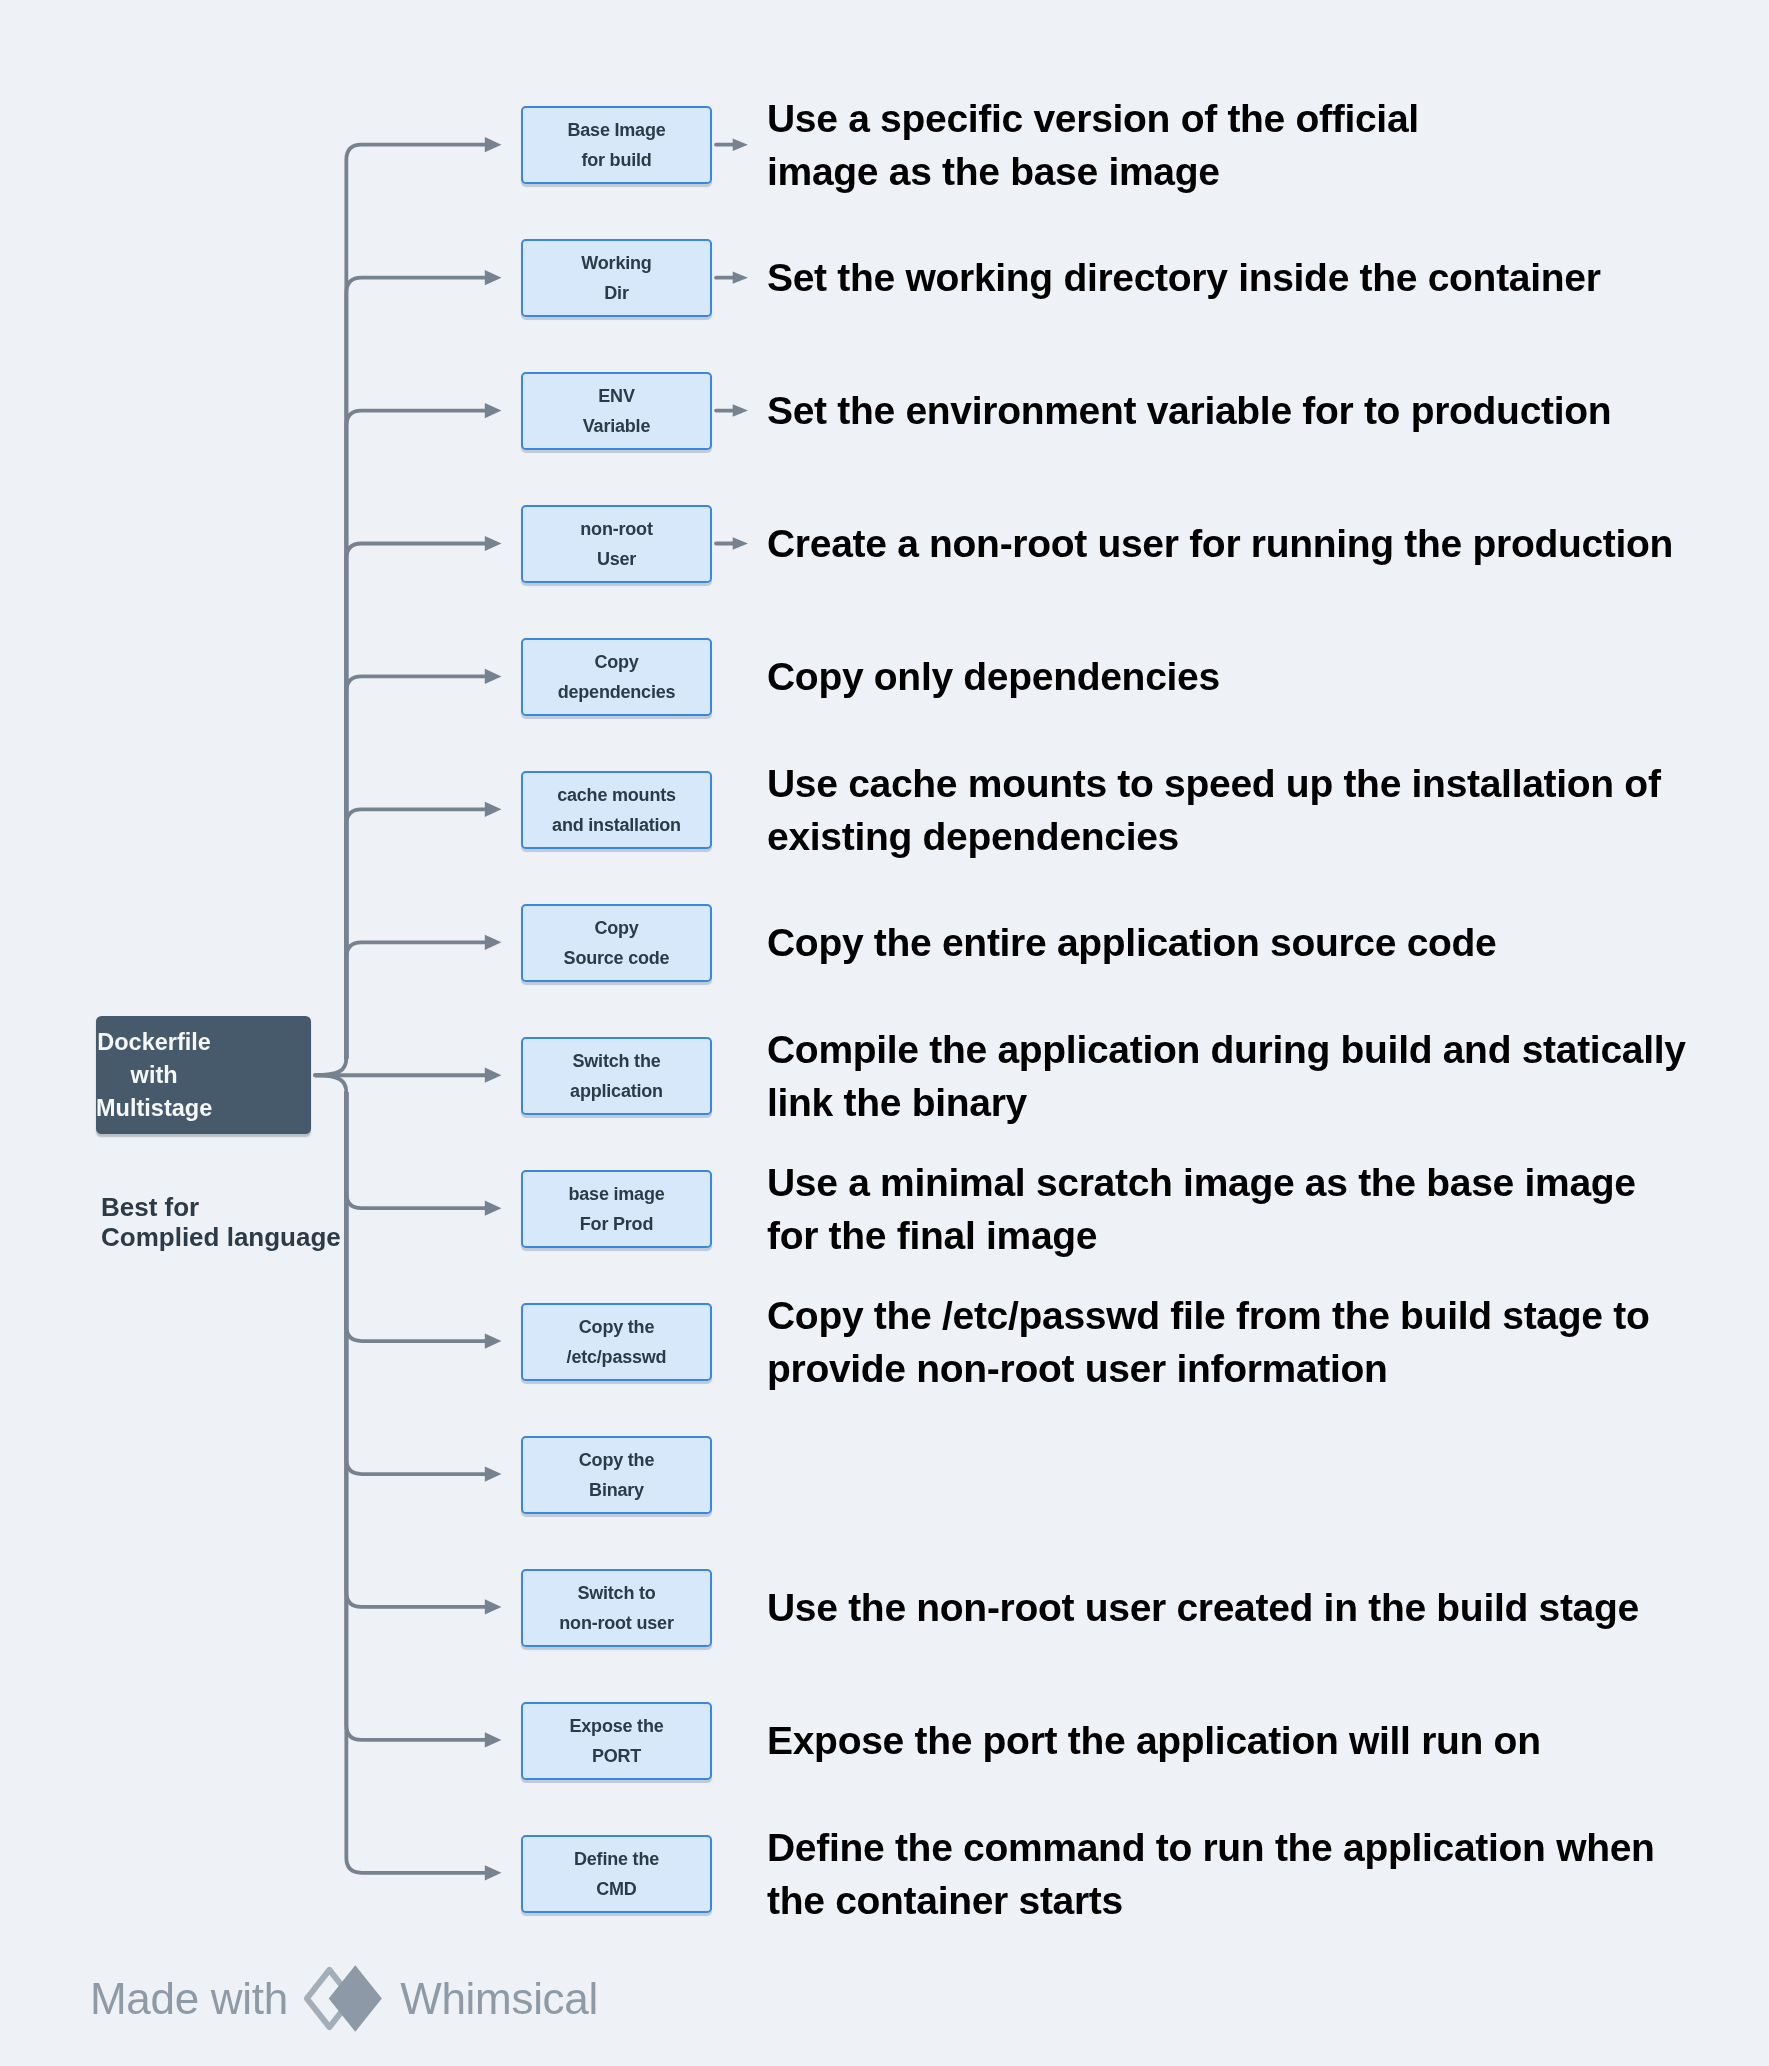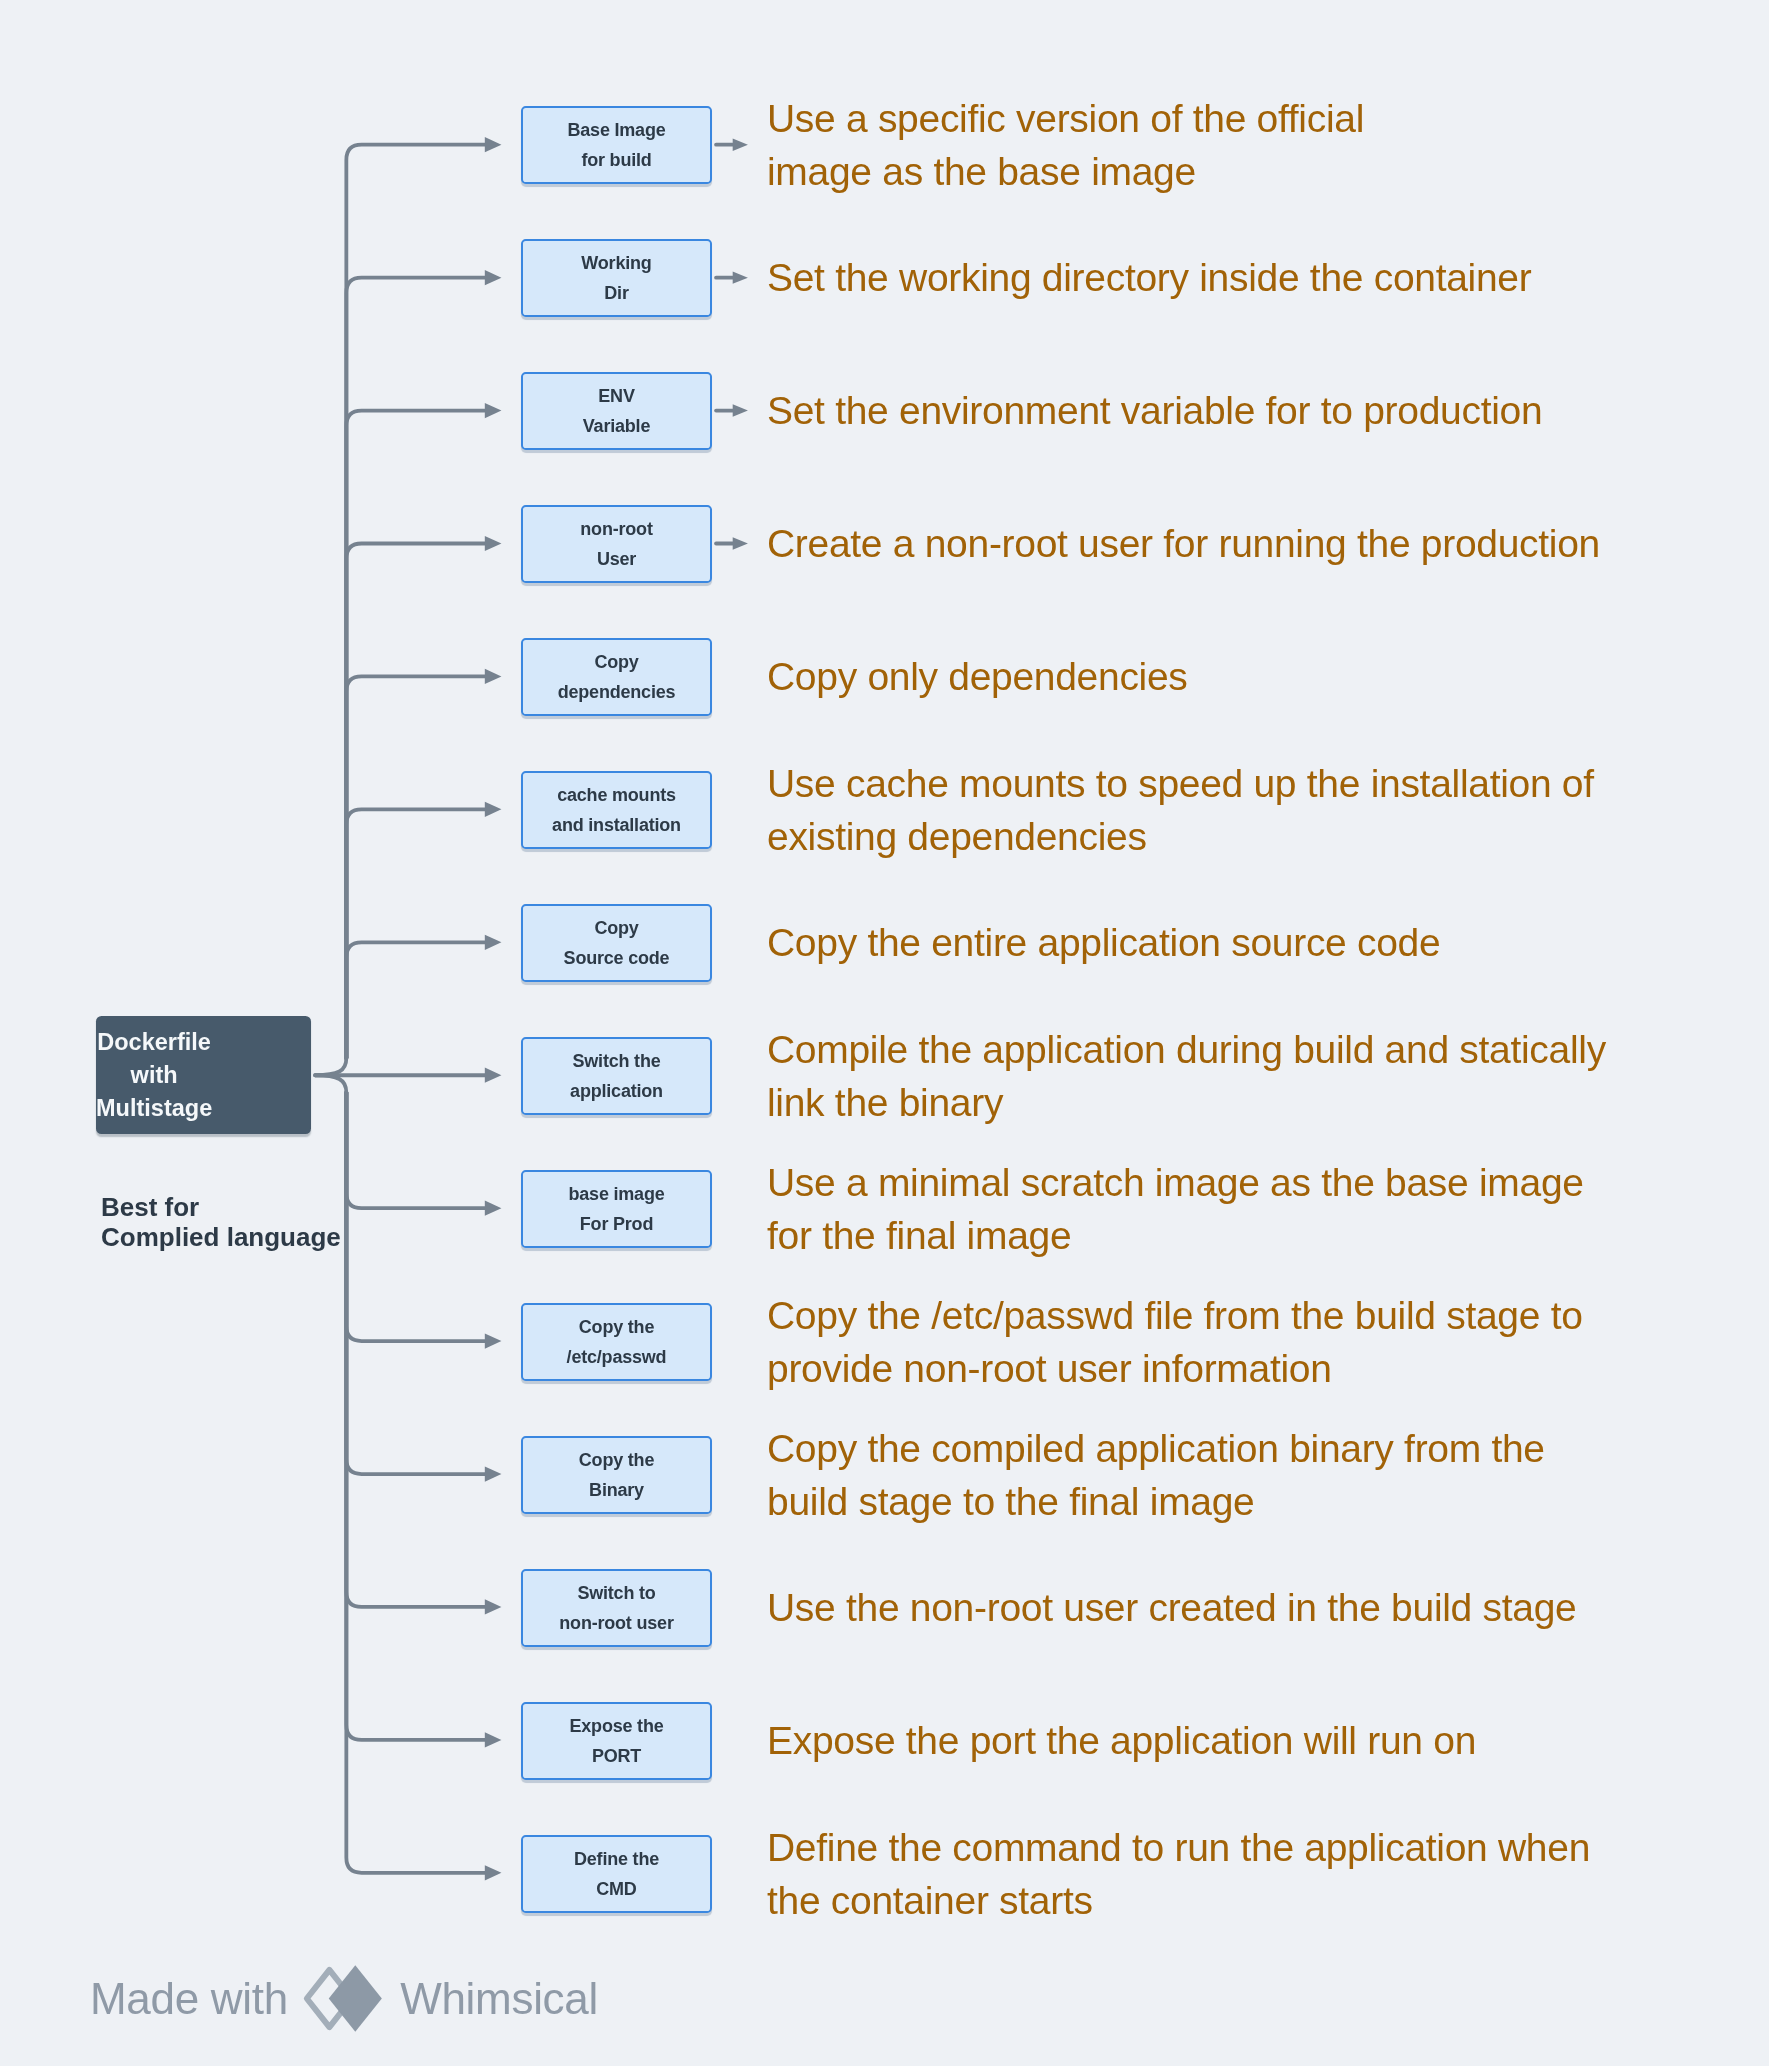--- a/index.html
+++ b/index.html
@@ -22,22 +22,22 @@
   }
   .node-label {
     font-size: 18px; font-weight: bold; line-height: 30px;
     color: #2d3a47; white-space: pre-line; letter-spacing: -0.2px;
   }
   .desc {
     position: absolute; left: 767px; top: 0; height: 111px;
     display: flex; align-items: center;
   }
   .desc span {
-    font-size: 39px; line-height: 53px; font-weight: 400;
-    color: #a16207; white-space: pre-line; letter-spacing: -0.3px;
+    font-size: 39px; line-height: 53px; font-weight: 700;
+    color: #000000; white-space: pre-line; letter-spacing: -0.3px;
   }
 
   .root-node {
     position: absolute; left: 96px; top: 1016px;
     width: 215px; height: 118px; box-sizing: border-box;
     background: #475a6b; border-radius: 5.5px;
     display: flex; align-items: center; text-align: center;
     box-shadow: 0 2.8px 1.4px rgba(60,75,90,0.3);
   }
   .root-node span {
@@ -225,24 +225,20 @@
       <span>Copy the /etc/passwd file from the build stage to
 provide non-root user information</span>
     </div>
   </div>
 
   <div class="row" style="top:1419px">
     <div class="node-box">
       <span class="node-label">Copy the
 Binary</span>
     </div>
-    <div class="desc">
-      <span>Copy the compiled application binary from the
-build stage to the final image</span>
-    </div>
   </div>
 
   <div class="row" style="top:1685px">
     <div class="node-box">
       <span class="node-label">Expose the
 PORT</span>
     </div>
     <div class="desc">
       <span>Expose the port the application will run on</span>
     </div>

